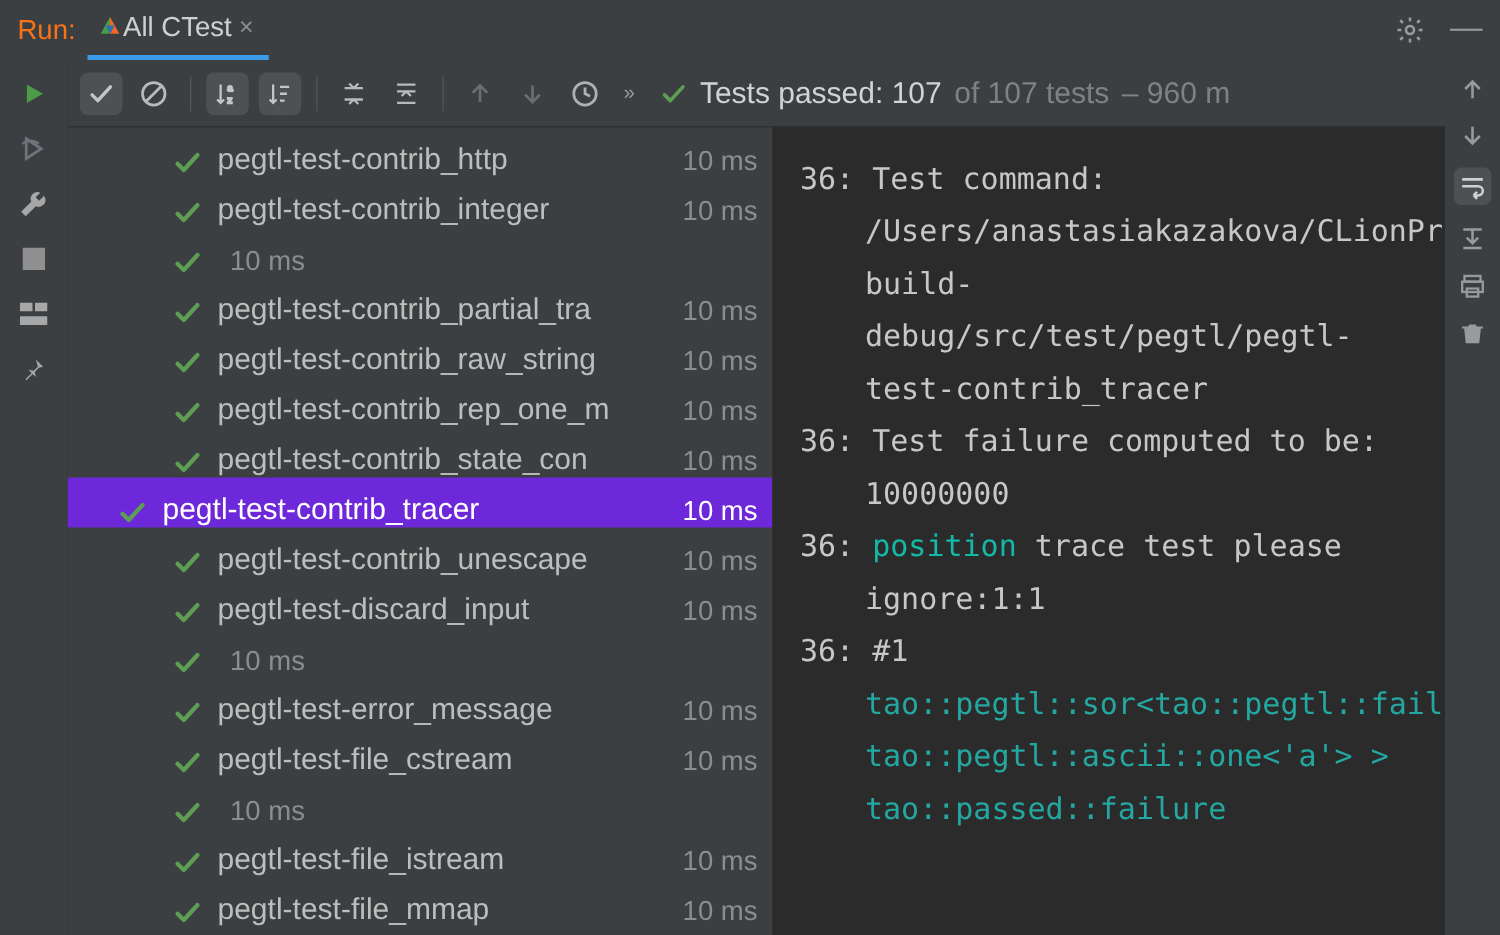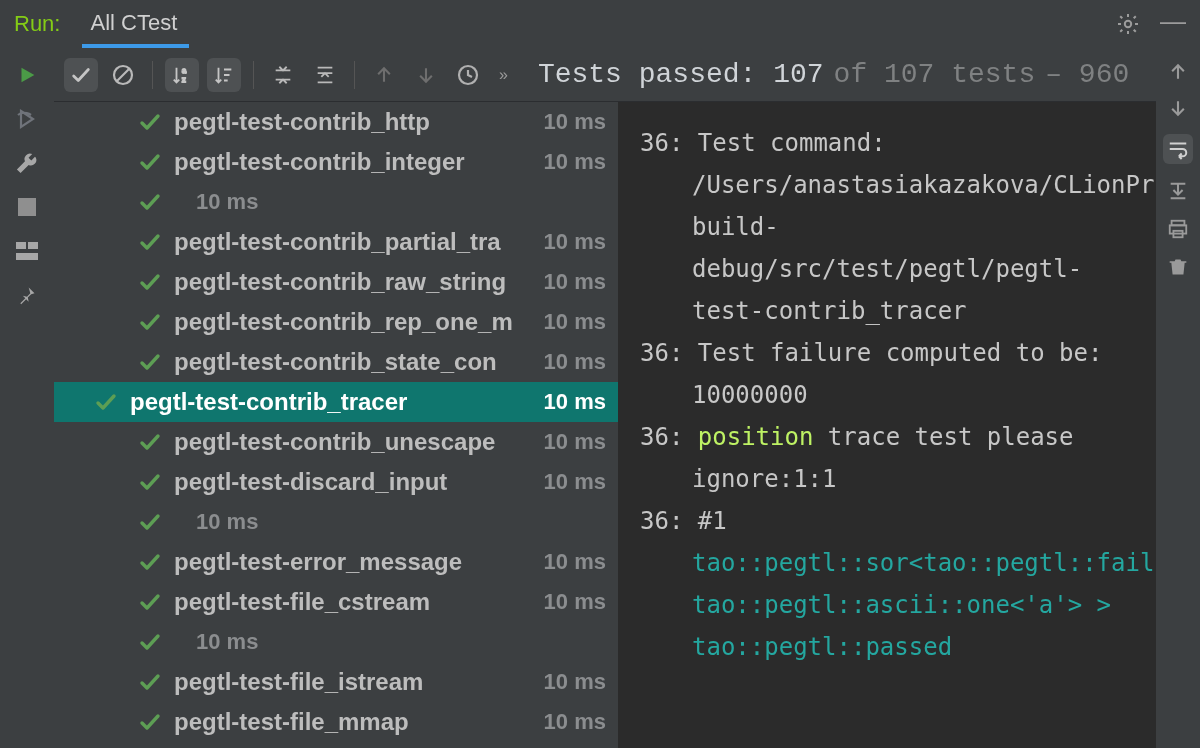--- a/index.html
+++ b/index.html
@@ -6,27 +6,26 @@
   html, body {
     width: 1200px; height: 748px; overflow: hidden;
     font-family: "Segoe UI", "Helvetica Neue", Arial, sans-serif;
     background: #3c3f41; color: #bbbbbb; -webkit-font-smoothing: antialiased;
   }
   .top-bar {
     display: flex; align-items: center;
     height: 48px; padding: 0 8px 0 14px;
     font-size: 22px; color: #a9a9a9;
   }
-  .top-bar .run-label { margin-right: 22px; color: #84cc16; }
+  .top-bar .run-label { margin-right: 10px; color: #f97316; }
   .tab {
-    display: inline-flex; align-items: center; gap: 10px;
+    display: inline-flex; align-items: center; 
     height: 48px; padding: 0 12px 0 8px;
     border-bottom: 4px solid #3d9ae8;
     color: #d0d0d0;
-    flex-direction: column;
   }
   .tab .ctest-logo { width: 20px; height: 20px; }
   .tab .close { color: #8e8e8e; font-size: 20px; margin-left: 6px; }
   .top-bar .spacer { flex: 1; }
   .gear { color: #9c9c9c; margin-right: 20px; }
   .minimize { color: #9c9c9c; font-size: 26px; margin-right: 6px; margin-top:-6px;}
   .body-row { display: flex; height: 700px; }
   .left-rail {
     width: 54px; background: #3c3f41;
     display: flex; flex-direction: column; align-items: center;
@@ -48,57 +47,55 @@
     height: 34px; min-width: 34px; border-radius: 6px;
     display: inline-flex; align-items: center; justify-content: center;
     color: #c5c5c5; background: transparent; border: none;
   }
   .tbtn.lit { background: #4e5153; }
   .tsep { width: 1px; height: 28px; background: #555; margin: 0 4px; }
   .rest-toolbar { flex:1; display:flex; align-items:center; gap:14px; min-width:0;}
   .arrow-up, .arrow-down { color:#6e6e6e; }
   .clock { color:#b0b0b0; }
   .tests-summary {
-    display:flex; align-items:center; gap:10px; font-size:28px;
+    display:flex; align-items:center; gap:10px; font-size:24px;
     overflow:hidden; white-space:nowrap;
     color:#7f8182;
-    font-family:Liberation Mono, monospace;
   }
   .tests-summary .passed { color:#d0d4d8; }
   .chevr { color:#9a9a9a; margin: 0 6px; }
 
   .main-split { display:flex; flex:1; min-height:0; }
   .test-list {
     width: 564px; overflow: hidden;
     background:#3c3f41;
   }
   .row {
-    height: 40px; display:flex; align-items:center;
+    height: 40px; display:flex; align-items:flex-end;
     padding-left: 84px; padding-right: 12px;
     font-size: 24px; color:#bdbdbd;
     white-space: nowrap;
-    font-weight: bold;
-  }
-  .row.selected { background:#0f766e; color:#ffffff;padding-left:40px; }
+  }
+  .row.selected { background:#6d28d9; color:#ffffff;padding-left:40px; }
   .row.selected .duration { color:#ffffff; }
   .row .ok {
     width: 24px; height:24px; flex: none; margin-right: 12px;
   }
   .row .name { flex:1; overflow:hidden; text-overflow: clip; }
-  .row .duration { flex:none; margin-left:22px; color:#8b8d8f; font-size:22px; }
+  .row .duration { flex:none; margin-left:10px; color:#8b8d8f; font-size:22px; }
 
   .console {
     flex:1; padding: 20px 22px;
     font-family: "SFMono-Regular", Menlo, Consolas, monospace;
     font-size: 24px; line-height: 42px;
     color:#c7c7c7; background:#2b2b2b;
     overflow:hidden;
   }
   .console .teal { color:#24a7a0; }
-  .console .blue { color:#bef264; }
+  .console .blue { color:#14b8a6; }
   .hang-indent { padding-left: 52px; text-indent: -52px; }
   .hang-indent2 { padding-left: 52px; }
 
   .right-rail {
     width: 44px; background:#3c3f41;
     display:flex; flex-direction:column; align-items:center;
     gap:16px; padding-top:14px;
   }
   .right-rail .ricon { color:#9a9a9a; }
   .right-rail .ricon.active { background:#4e5153; border-radius:6px; padding:4px; }
@@ -350,21 +347,21 @@
         </div>
 
       <div class="console">
         <div class="hang-indent">36: Test command: /Users/anastasiakazakova/CLionProjects/PEGTL/cmake-build-debug/src/test/pegtl/pegtl-test-contrib_tracer</div>
         <div class="hang-indent">36: Test failure computed to be: 10000000</div>
         <div class="hang-indent">
           <span>36:         </span><span class="blue">position</span><span> trace test please ignore:1:1</span>
         </div>
         <div>36: #1</div>
         <div class="hang-indent2 teal">tao::pegtl::sor&lt;tao::pegtl::failure, tao::pegtl::ascii::one&lt;'a'&gt; &gt;</div>
-        <div class="hang-indent2 teal">tao::pegtl::passed</div>
+        <div class="hang-indent2 teal">tao::passed::failure</div>
       </div>
     </div>
   </div>
 
   <div class="right-rail">
     <span class="ricon">
       <svg width="20" height="20" viewBox="0 0 24 24" fill="none" stroke="currentColor" stroke-width="2.5">
           <path d="M12 20V4M5 11l7-7 7 7"></path>
         </svg>
     </span>

